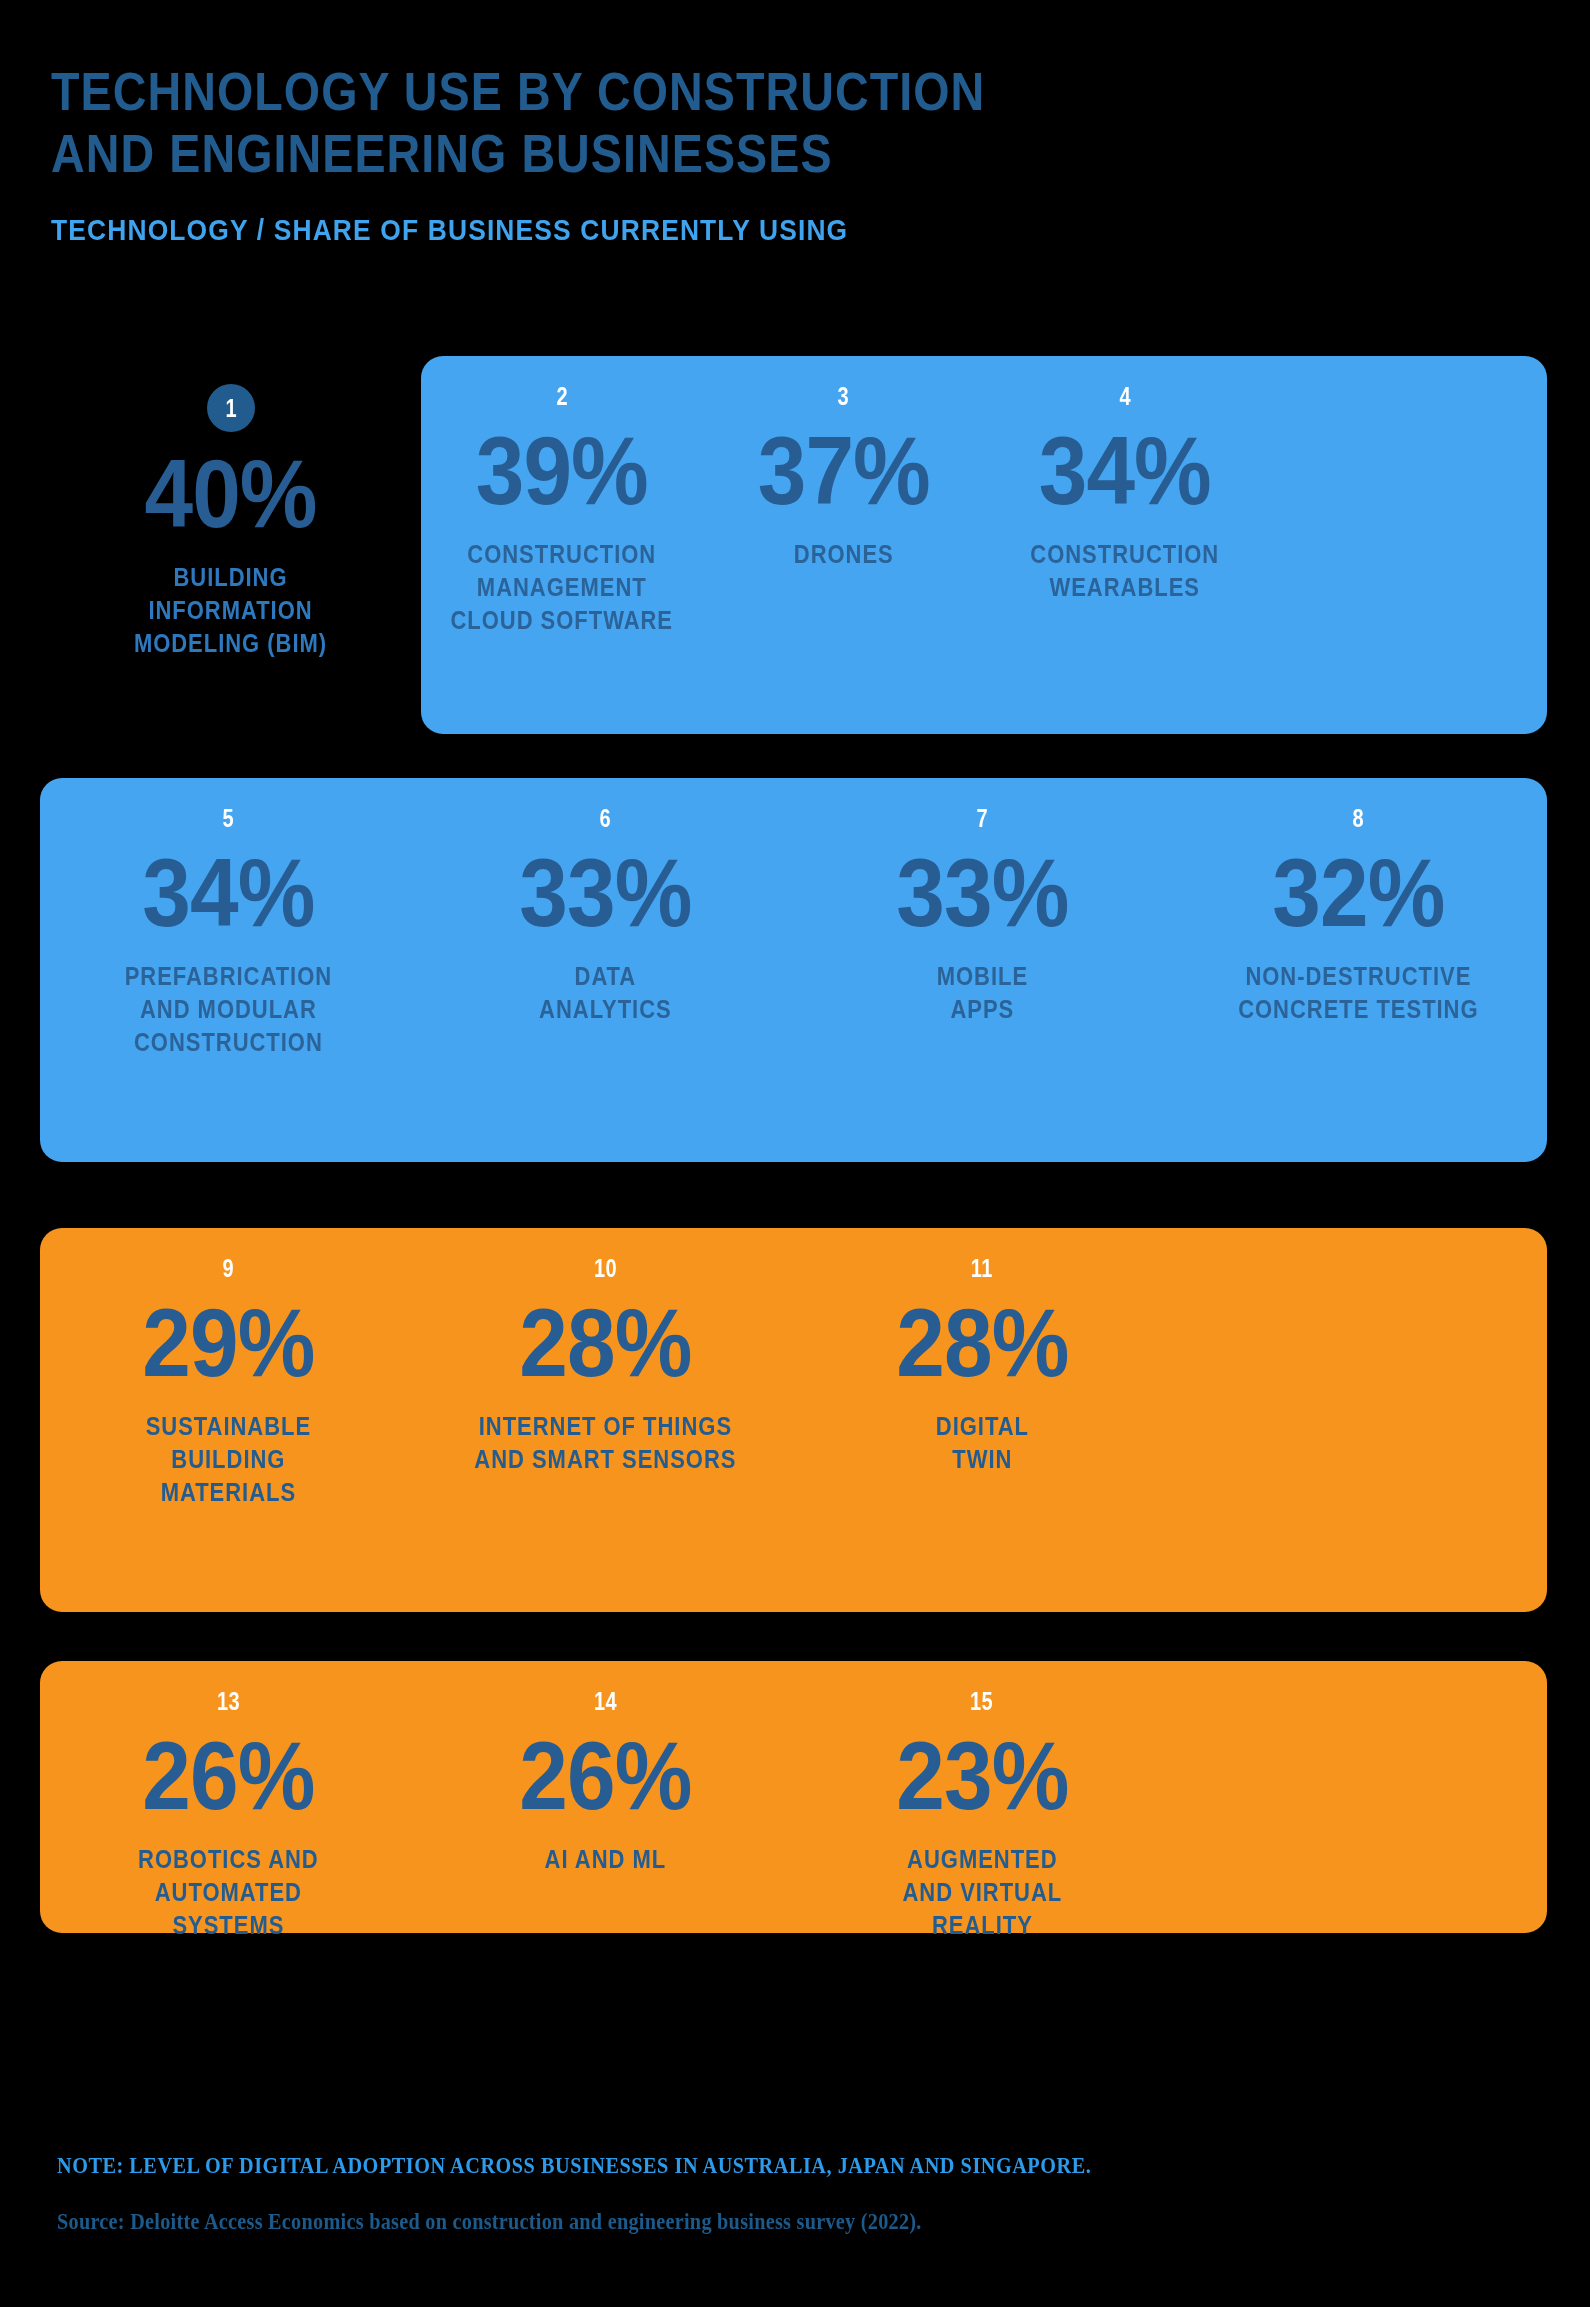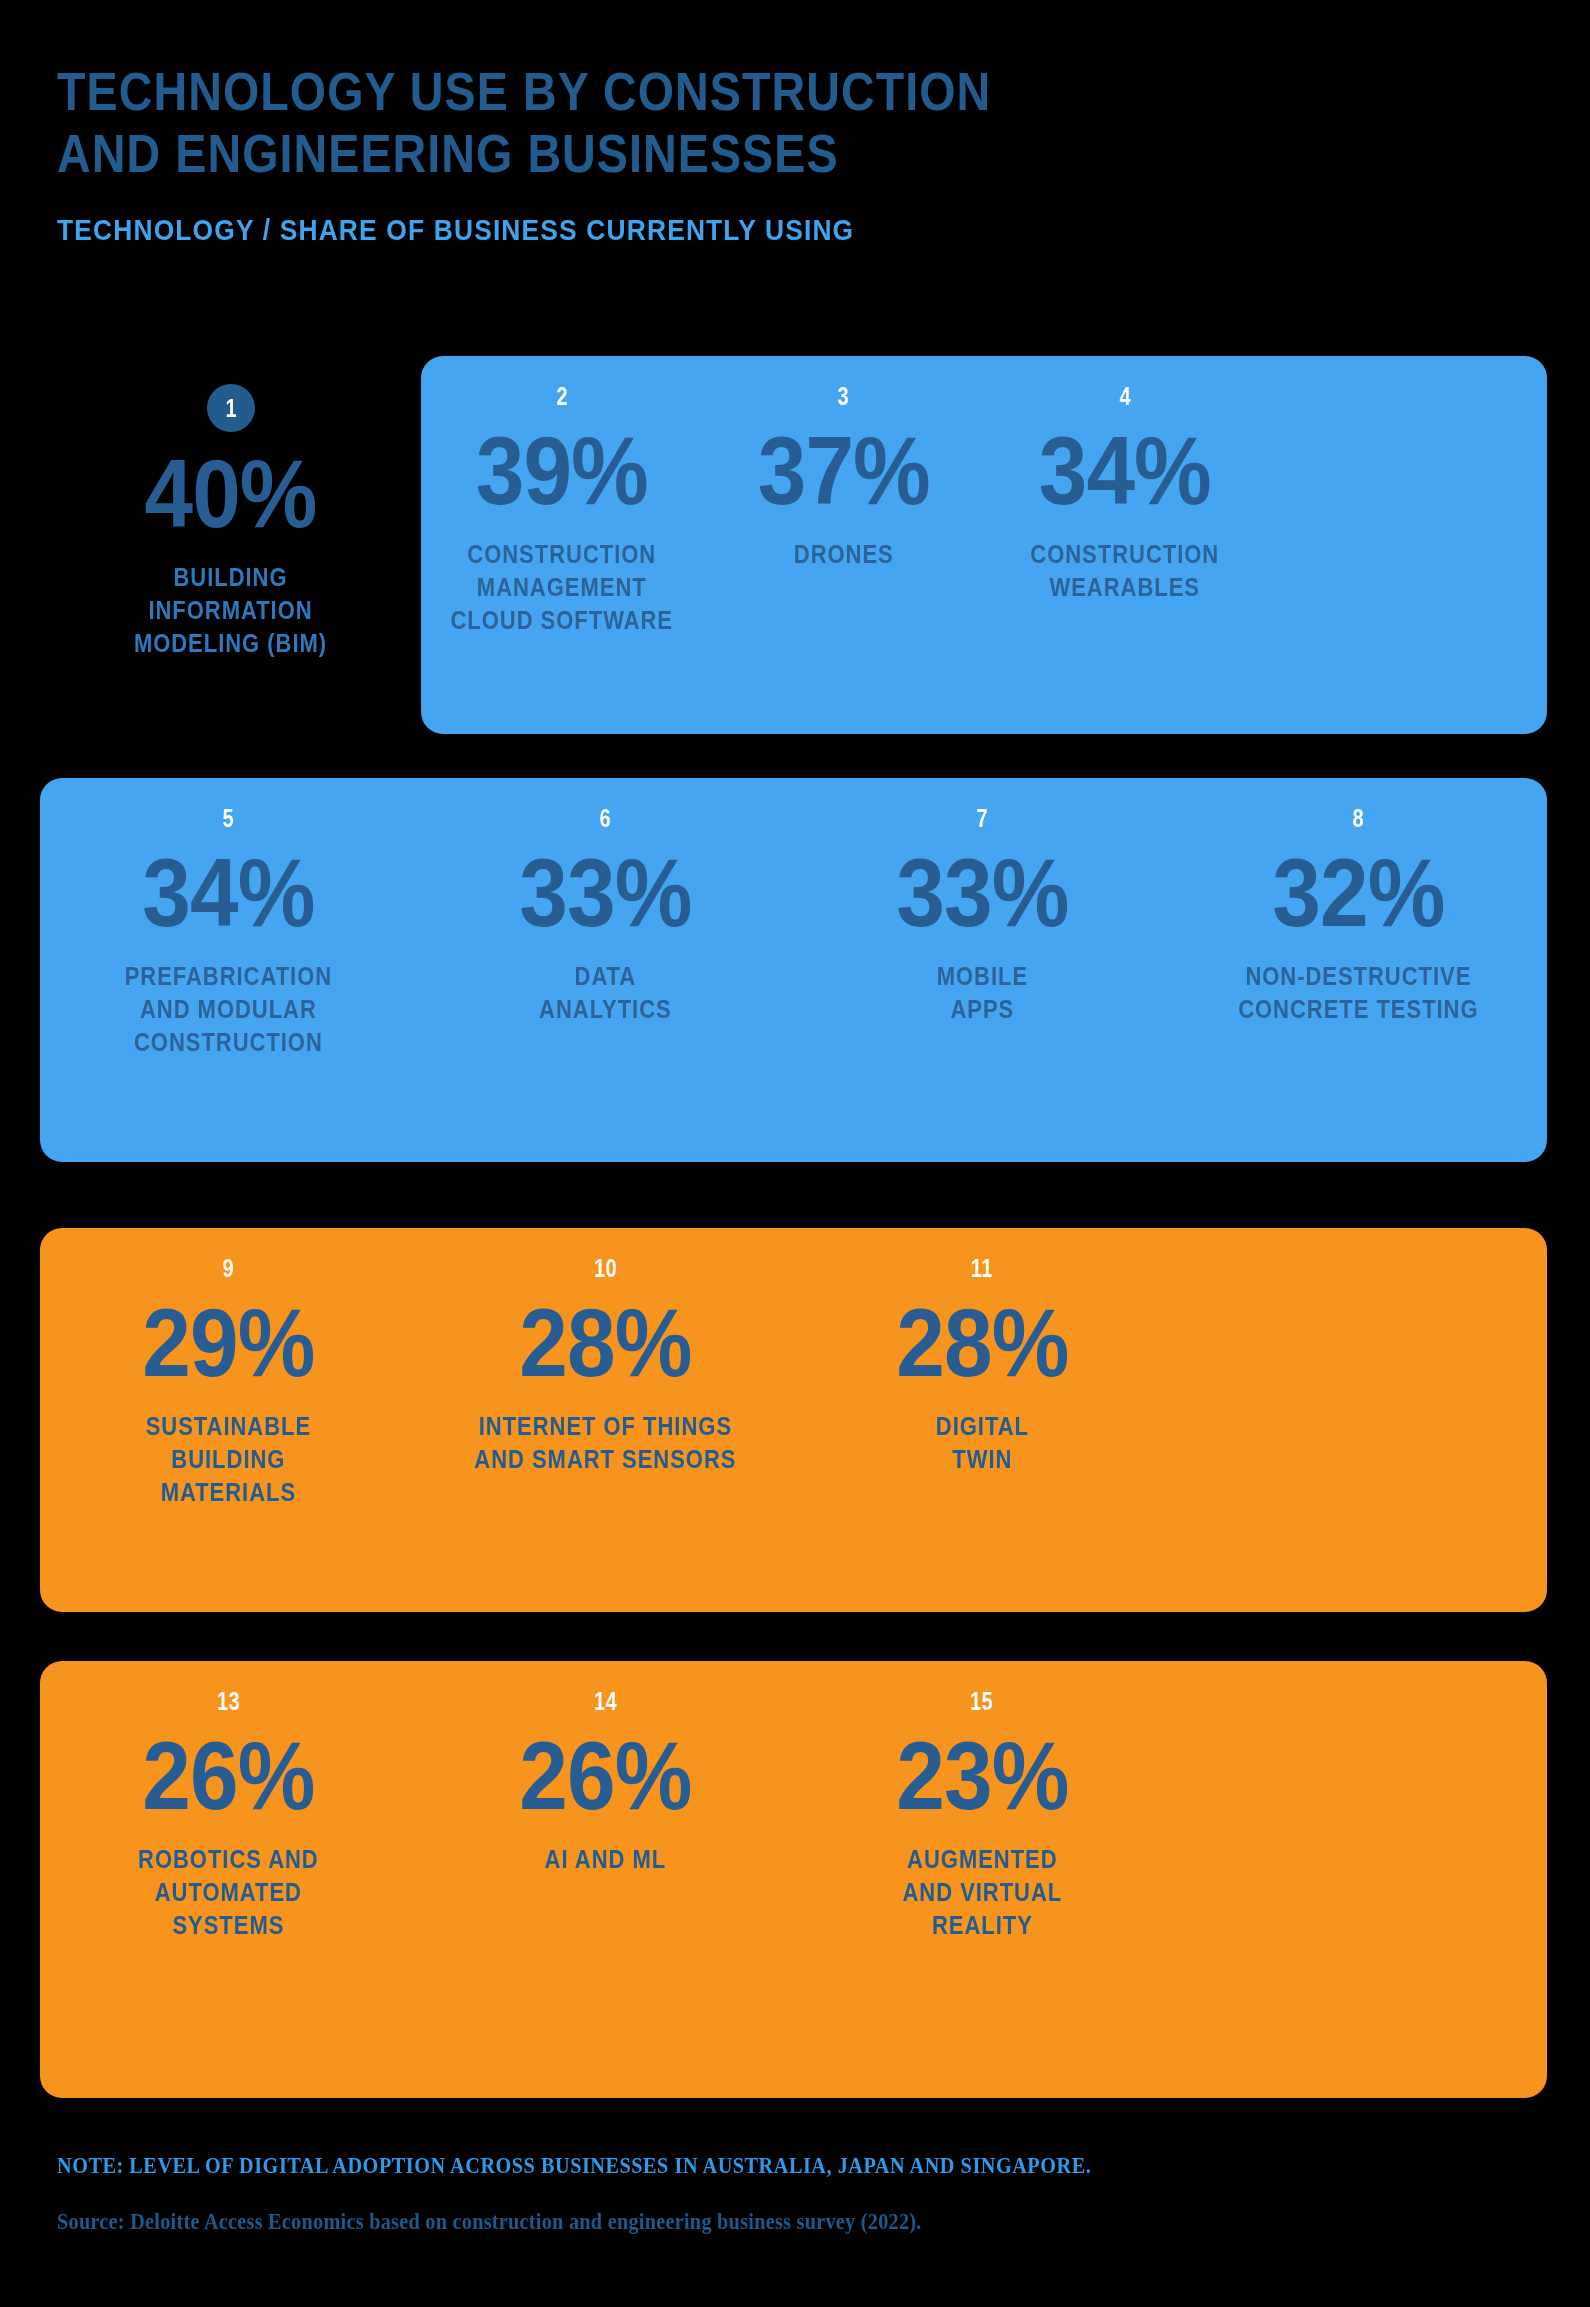--- a/index.html
+++ b/index.html
@@ -17,21 +17,21 @@
 
   .page {
     position: absolute;
     inset: 0;
     background: #000000;
   }
 
   
   .header {
     position: absolute;
-    left: 57px;
+    left: 51px;
     top: 61px;
     width: 1465px;
   }
   .title {
     color: #225C8E;
     font-size: 53px;
     line-height: 1.17;
     font-weight: 700;
     letter-spacing: 1.2px;
     text-transform: uppercase;
@@ -53,21 +53,21 @@
 
   
   .row {
     position: absolute;
     display: flex;
     border-radius: 22px;
   }
   .row-1 { left: 421px; top: 356px;  width: 1126px; height: 378px; background: #45A5F0; }
   .row-2 { left: 40px;  top: 778px;  width: 1507px; height: 384px; background: #45A5F0; }
   .row-3 { left: 40px;  top: 1228px; width: 1507px; height: 384px; background: #F7941E; }
-  .row-4 { left: 40px;  top: 1661px; width: 1507px; height: 437px; background: #F7941E; }
+  .row-4 { left: 40px;  top: 1661px; width: 1507px; height: 272px; background: #F7941E; }
 
   
   .floating-cell {
     position: absolute;
     left: 40px;
     top: 356px;
     width: 381px;
     height: 378px;
   }
 

